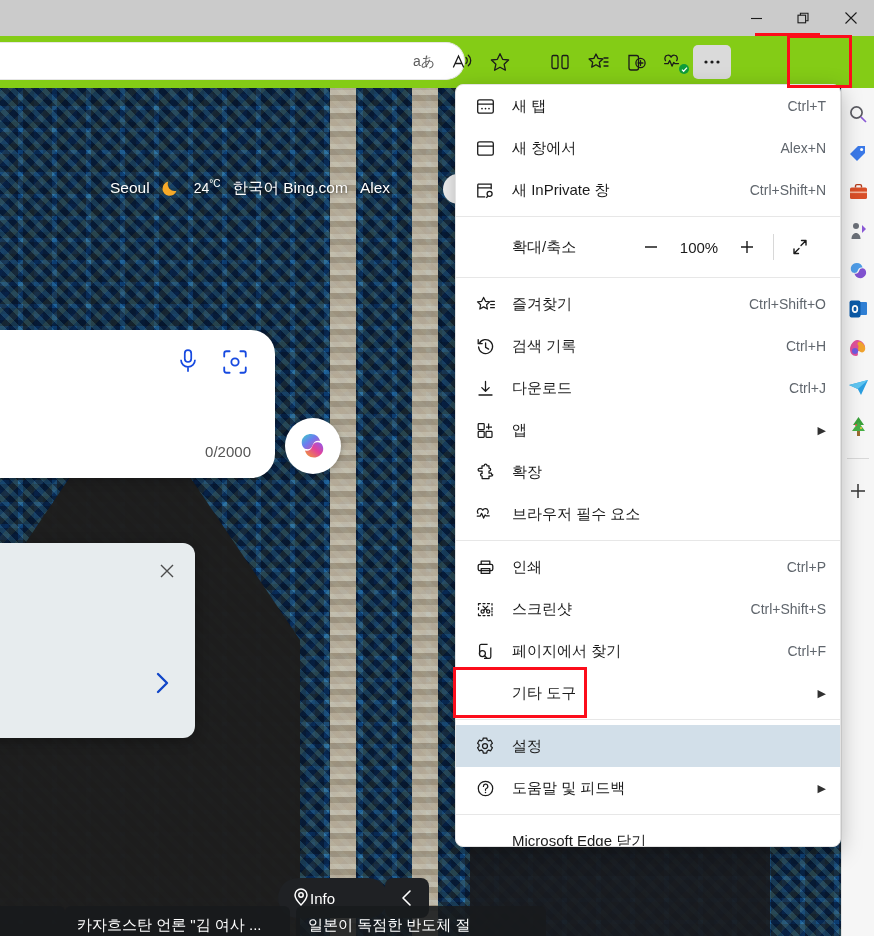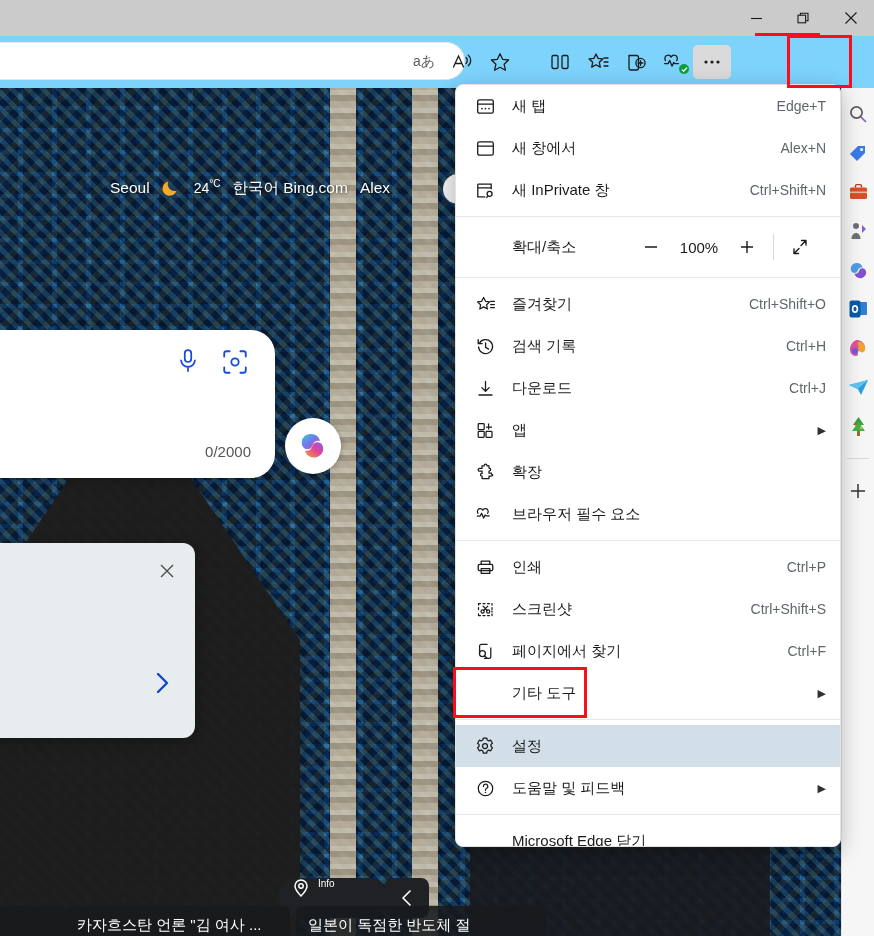--- a/index.html
+++ b/index.html
@@ -22,21 +22,21 @@
   }
   .wc {
     width: 47px; display: flex; align-items: center; justify-content: center;
     color: #1b1b1b;
   }
   .wc svg { display: block; }
 
   
   .toolbar {
     position: absolute; left: 0; top: 36px; width: 874px; height: 52px;
-    background: #7dd3fc;
+    background: #84cc16;
   }
   .addr-pill {
     position: absolute; left: -80px; top: 6px; width: 545px; height: 38px;
     background: #fff; border-radius: 19px; border: 1px solid #e6e6e6;
     border-left: none;
   }
   .tb-icons {
     position: absolute; left: 405px; top: 0; height: 52px;
     display: flex; align-items: center; gap: 0;
   }
@@ -153,22 +153,22 @@
     text-align: right; padding-right: 18px;
   }
   .hc-next {
     position: absolute; right: 22px; bottom: 38px; color: #1146c8;
   }
 
   
   .infopill {
     position: absolute; left: 278px; top: 790px; width: 110px; height: 40px;
     background: #1f2124; border-radius: 20px; display: flex;
-    align-items: flex-start; gap: 8px; padding-left: 14px; color: #fff;
-    font-size: 10px;
+    align-items: center; padding-left: 14px; color: #fff;
+    font-size: 15px;
   }
   .prevbtn {
     position: absolute; left: 385px; top: 790px; width: 44px; height: 40px;
     background: #1f2124; border-radius: 8px; display: flex;
     align-items: center; justify-content: center; color: #fff;
   }
 
   
   .newsstrip {
     position: absolute; left: 0; top: 818px; width: 841px; height: 118px;
@@ -496,21 +496,21 @@
       <span class="ico">
         <svg width="19" height="19" viewBox="0 0 19 19" fill="none" stroke="#1b1b1b" stroke-width="1.3">
           <rect x="1.7" y="2.8" width="15.6" height="13.4" rx="1.8"></rect>
             <path d="M1.7 7.2h15.6"></path>
           <circle cx="6" cy="11.6" r=".85" fill="#1b1b1b" stroke="none"></circle>
             <circle cx="9.5" cy="11.6" r=".85" fill="#1b1b1b" stroke="none"></circle>
             <circle cx="13" cy="11.6" r=".85" fill="#1b1b1b" stroke="none"></circle>
         </svg>
       </span>
       <span class="lbl">새 탭</span>
-      <span class="acc">Edge+T</span>
+      <span class="acc">Ctrl+T</span>
     </div>
     <div class="mi">
       <span class="ico">
         <svg width="19" height="19" viewBox="0 0 19 19" fill="none" stroke="#1b1b1b" stroke-width="1.3">
           <rect x="1.7" y="2.8" width="15.6" height="13.4" rx="1.8"></rect>
             <path d="M1.7 7.2h15.6"></path>
         </svg>
       </span>
       <span class="lbl">새 창에서</span>
       <span class="acc">Alex+N</span>

